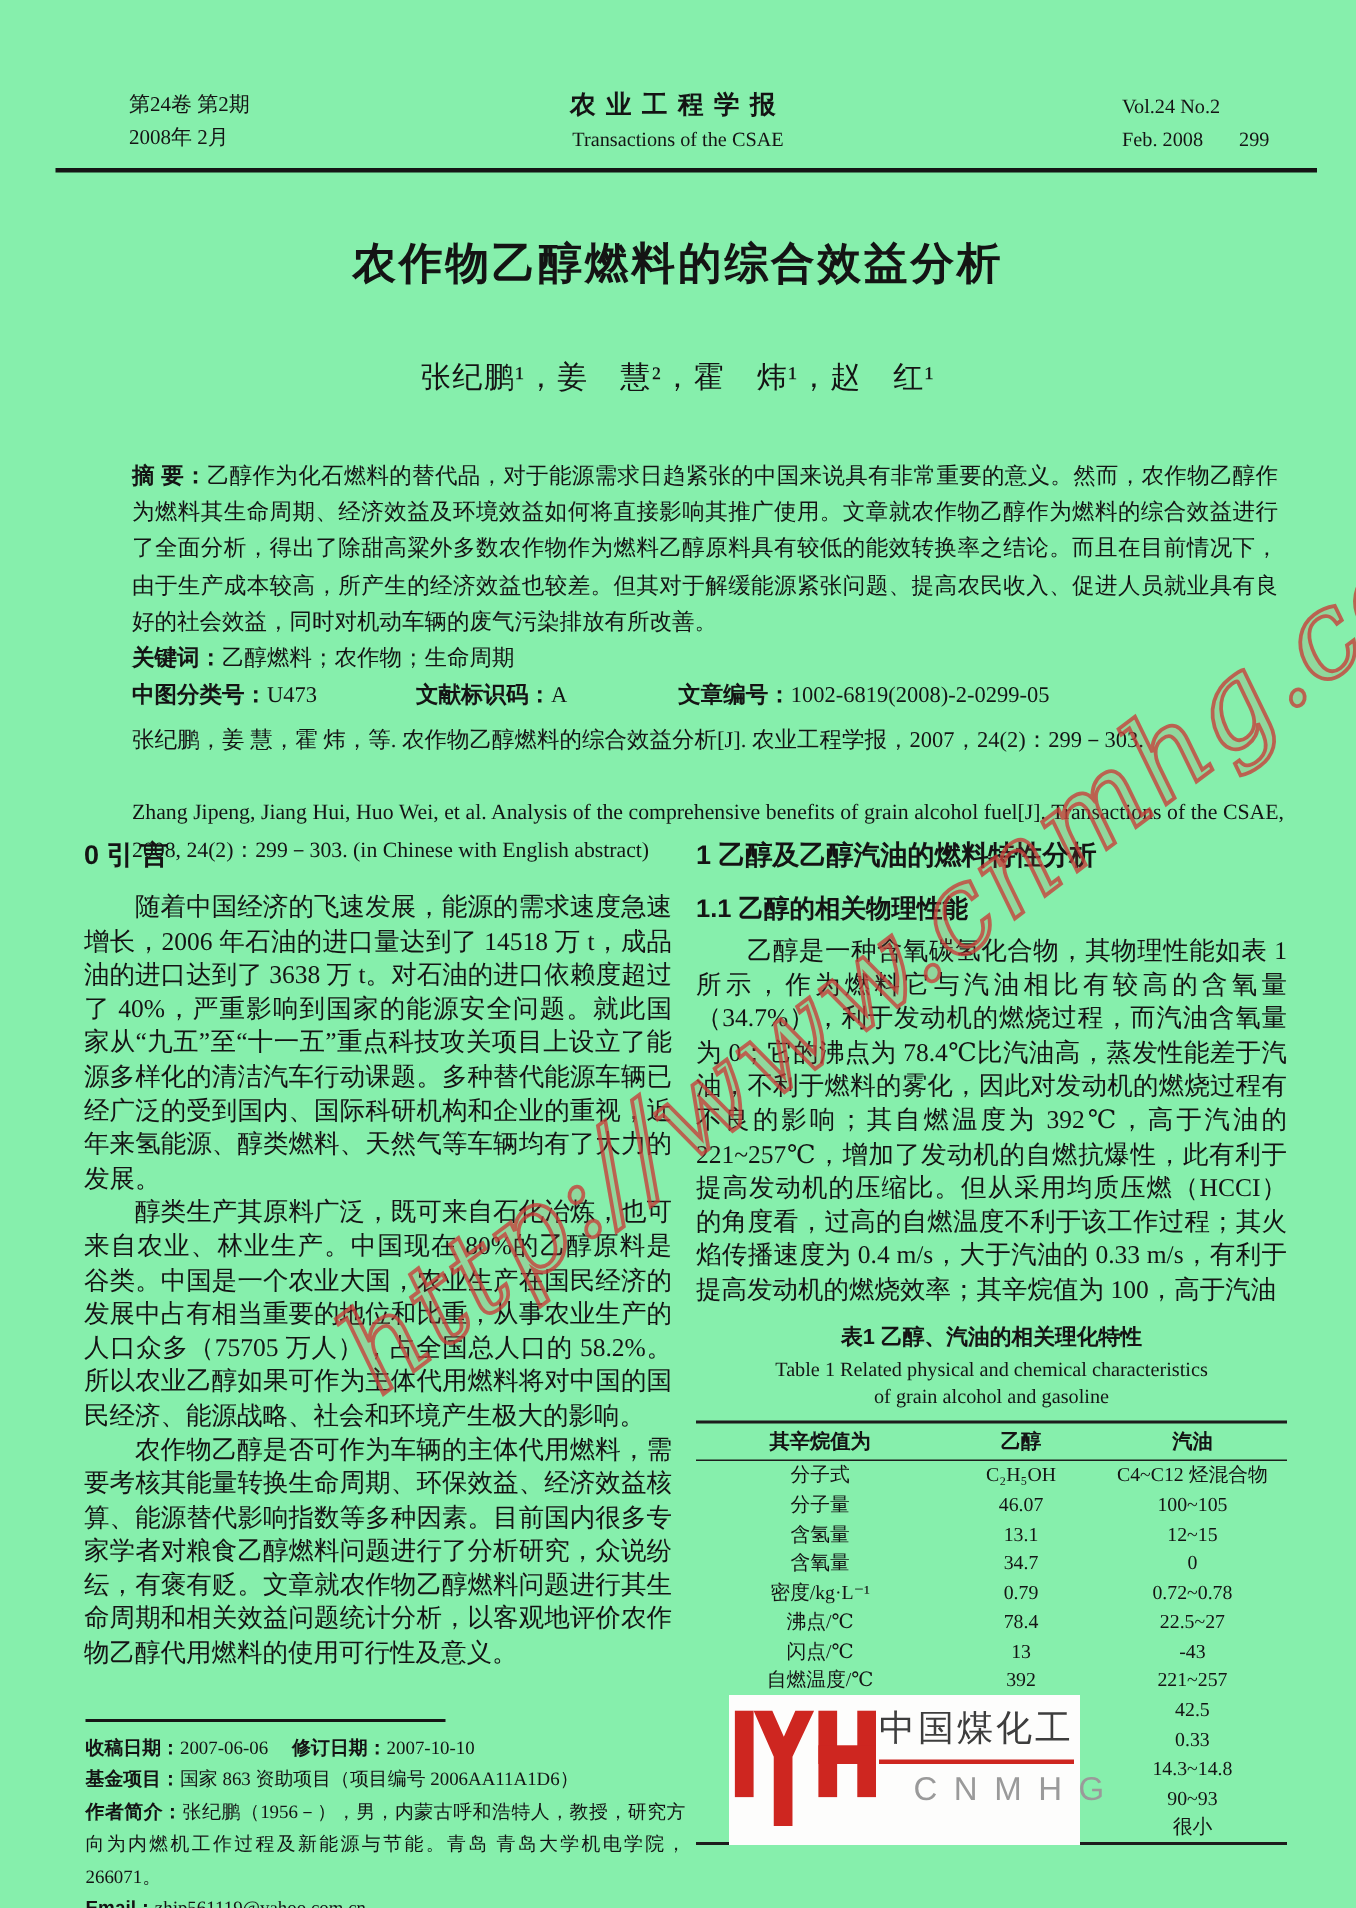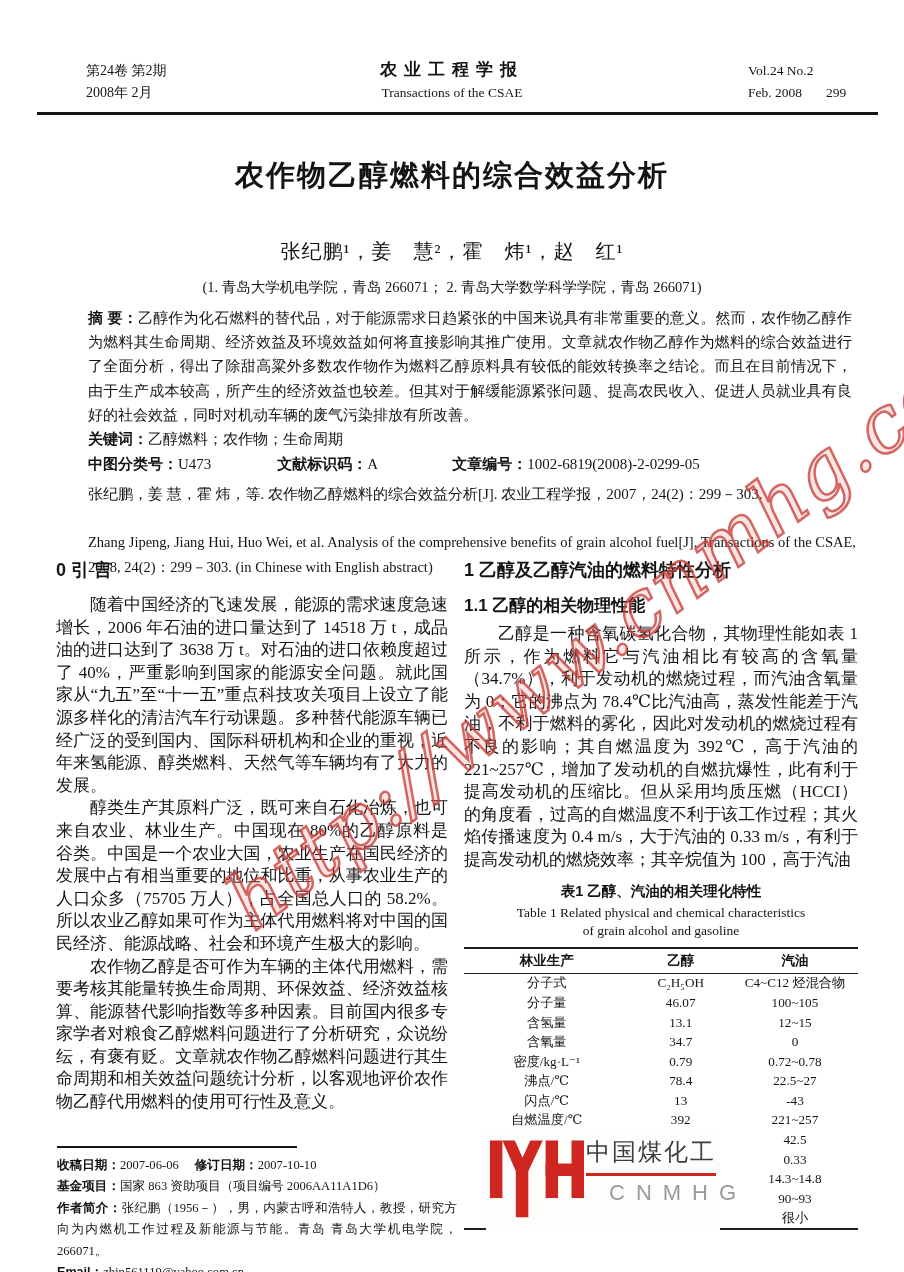--- a/index.html
+++ b/index.html
@@ -1,16 +1,16 @@
 <!DOCTYPE html>
 <html><head>
 <meta charset="utf-8">
 <style>
   html,body{margin:0;padding:0;background:#e8e8e8;}
-  .page{position:relative;width:904px;height:1272px;background:#ffffff;overflow:hidden;
+  .page{position:relative;width:904px;height:1272px;background:#86efac;overflow:hidden;
         font-family:"Liberation Serif","DejaVu Serif",serif;color:#141414;}
   .hsans{font-family:"Liberation Sans","DejaVu Sans",sans-serif;}
 
   
   .jh-left{position:absolute;left:86px;top:60px;font-size:14px;line-height:22px;}
   .jh-center{position:absolute;left:302px;top:58px;width:300px;text-align:center;}
   .jh-name-cn{font-size:17px;font-weight:bold;letter-spacing:7px;}
   .jh-name-en{font-size:13.5px;margin-top:4px;}
   .jh-right{position:absolute;left:748px;top:60px;font-size:13.5px;line-height:22px;}
   .jh-right .l2{display:flex;gap:24px;}
@@ -89,21 +89,20 @@
     <div>Vol.24  No.2</div>
     <div class="l2">
       <span>Feb. 2008</span>
       <span>299</span>
     </div>
   </div>
   <div class="header-rule"></div>
 
   <div class="art-title">农作物乙醇燃料的综合效益分析</div>
   <div class="authors">张纪鹏¹，姜　慧²，霍　炜¹，赵　红¹</div>
-  <div class="affil">(1. 青岛大学机电学院，青岛 266071；   2. 青岛大学数学科学学院，青岛 266071)</div>
 
   <div class="abs-block">
     <div><span class="abs-label hsans">摘  要：</span><span>乙醇作为化石燃料的替代品，对于能源需求日趋紧张的中国来说具有非常重要的意义。然而，农作物乙醇作为燃料其生命周期、经济效益及环境效益如何将直接影响其推广使用。文章就农作物乙醇作为燃料的综合效益进行了全面分析，得出了除甜高粱外多数农作物作为燃料乙醇原料具有较低的能效转换率之结论。而且在目前情况下，由于生产成本较高，所产生的经济效益也较差。但其对于解缓能源紧张问题、提高农民收入、促进人员就业具有良好的社会效益，同时对机动车辆的废气污染排放有所改善。</span></div>
     <div><span class="kw-label hsans">关键词：</span><span>乙醇燃料；农作物；生命周期</span></div>
     <div class="meta-row">
       <span><span class="meta-label hsans">中图分类号：</span><span>U473</span></span>
       <span class="m2"><span class="meta-label hsans">文献标识码：</span><span>A</span></span>
       <span class="m3"><span class="meta-label hsans">文章编号：</span><span>1002-6819(2008)-2-0299-05</span></span>
     </div>
   </div>
@@ -124,21 +123,21 @@
     <div class="sec-h hsans">1  乙醇及乙醇汽油的燃料特性分析</div>
     <div class="sec-h2 hsans">1.1  乙醇的相关物理性能</div>
     <p>乙醇是一种含氧碳氢化合物，其物理性能如表 1 所示，作为燃料它与汽油相比有较高的含氧量（34.7%），利于发动机的燃烧过程，而汽油含氧量为 0；它的沸点为 78.4℃比汽油高，蒸发性能差于汽油，不利于燃料的雾化，因此对发动机的燃烧过程有不良的影响；其自燃温度为 392℃，高于汽油的 221~257℃，增加了发动机的自燃抗爆性，此有利于提高发动机的压缩比。但从采用均质压燃（HCCI）的角度看，过高的自燃温度不利于该工作过程；其火焰传播速度为 0.4 m/s，大于汽油的 0.33 m/s，有利于提高发动机的燃烧效率；其辛烷值为 100，高于汽油</p>
 
     <div class="tbl-wrap">
       <div class="tbl-title-cn hsans">表1  乙醇、汽油的相关理化特性</div>
       <div class="tbl-title-en">Table 1   Related physical and chemical characteristics</div>
       <div class="tbl-title-en">of grain alcohol and gasoline</div>
       <div class="tbl">
         <div class="thead hsans">
-          <span class="tcell c0">林业生产</span>
+          <span class="tcell c0">其辛烷值为</span>
           <span class="tcell c1">乙醇</span>
           <span class="tcell c2">汽油</span>
         </div>
         <div>
             <div class="trow">
               <span class="tcell c0">分子式</span>
               <span class="tcell c1">C₂H₅OH</span>
               <span class="tcell c2">C4~C12 烃混合物</span>
             </div>
             <div class="trow">

